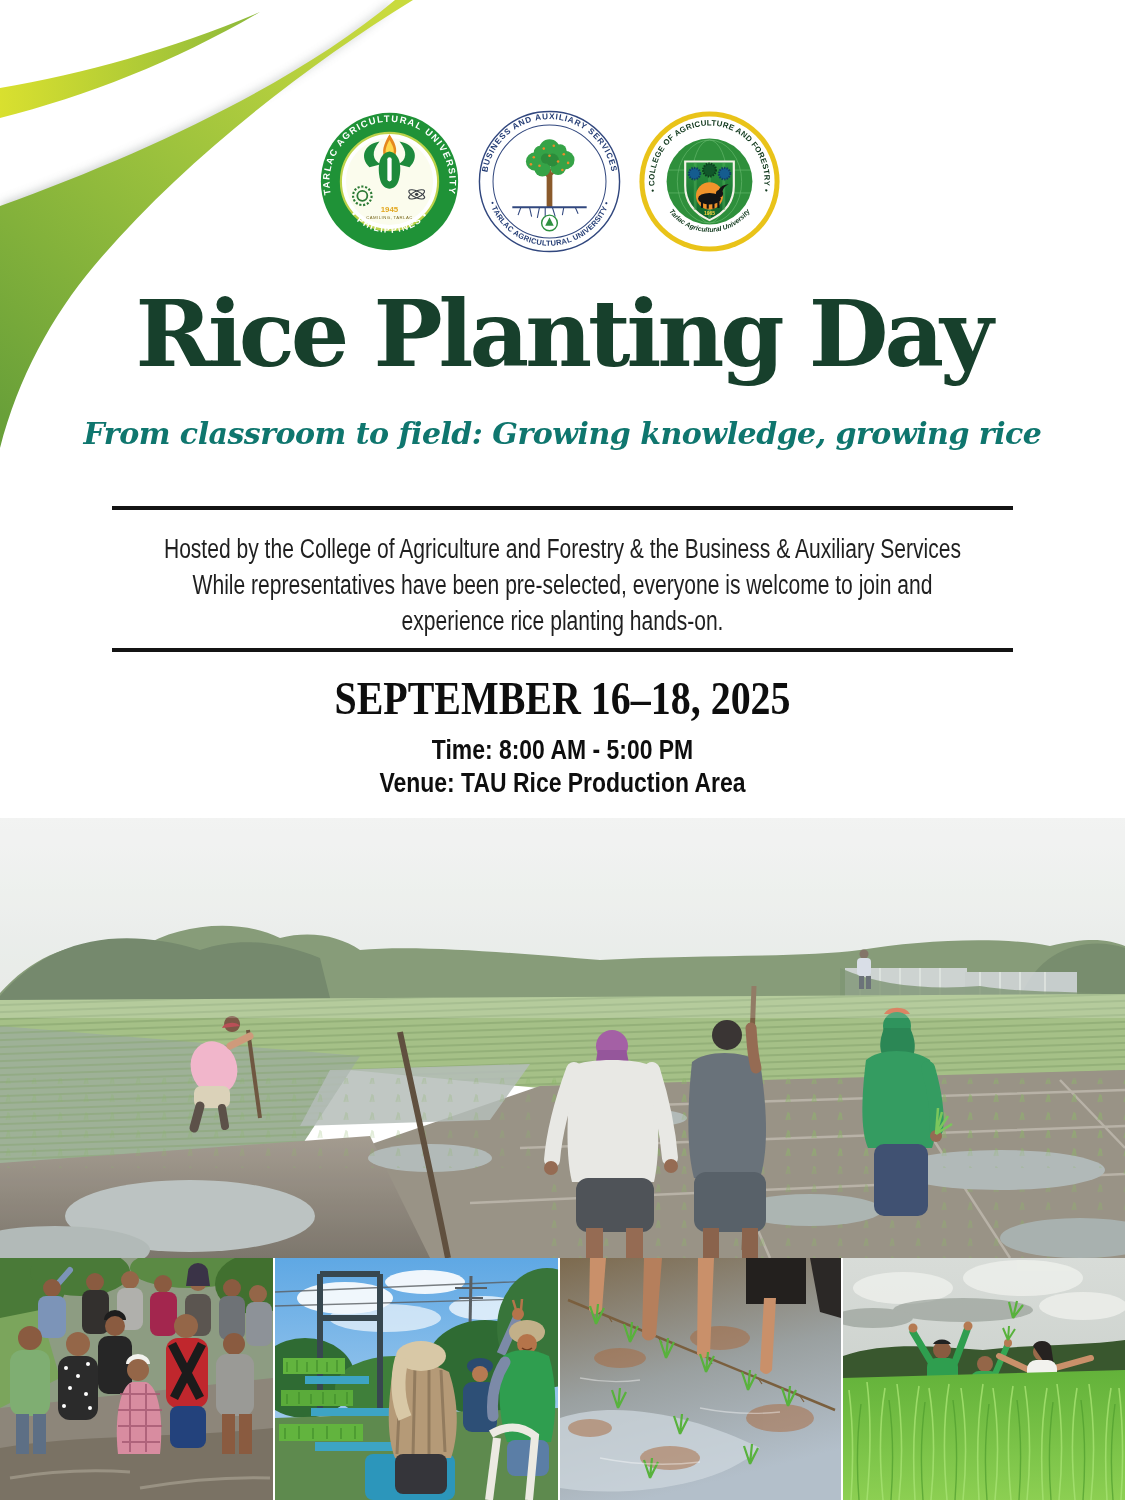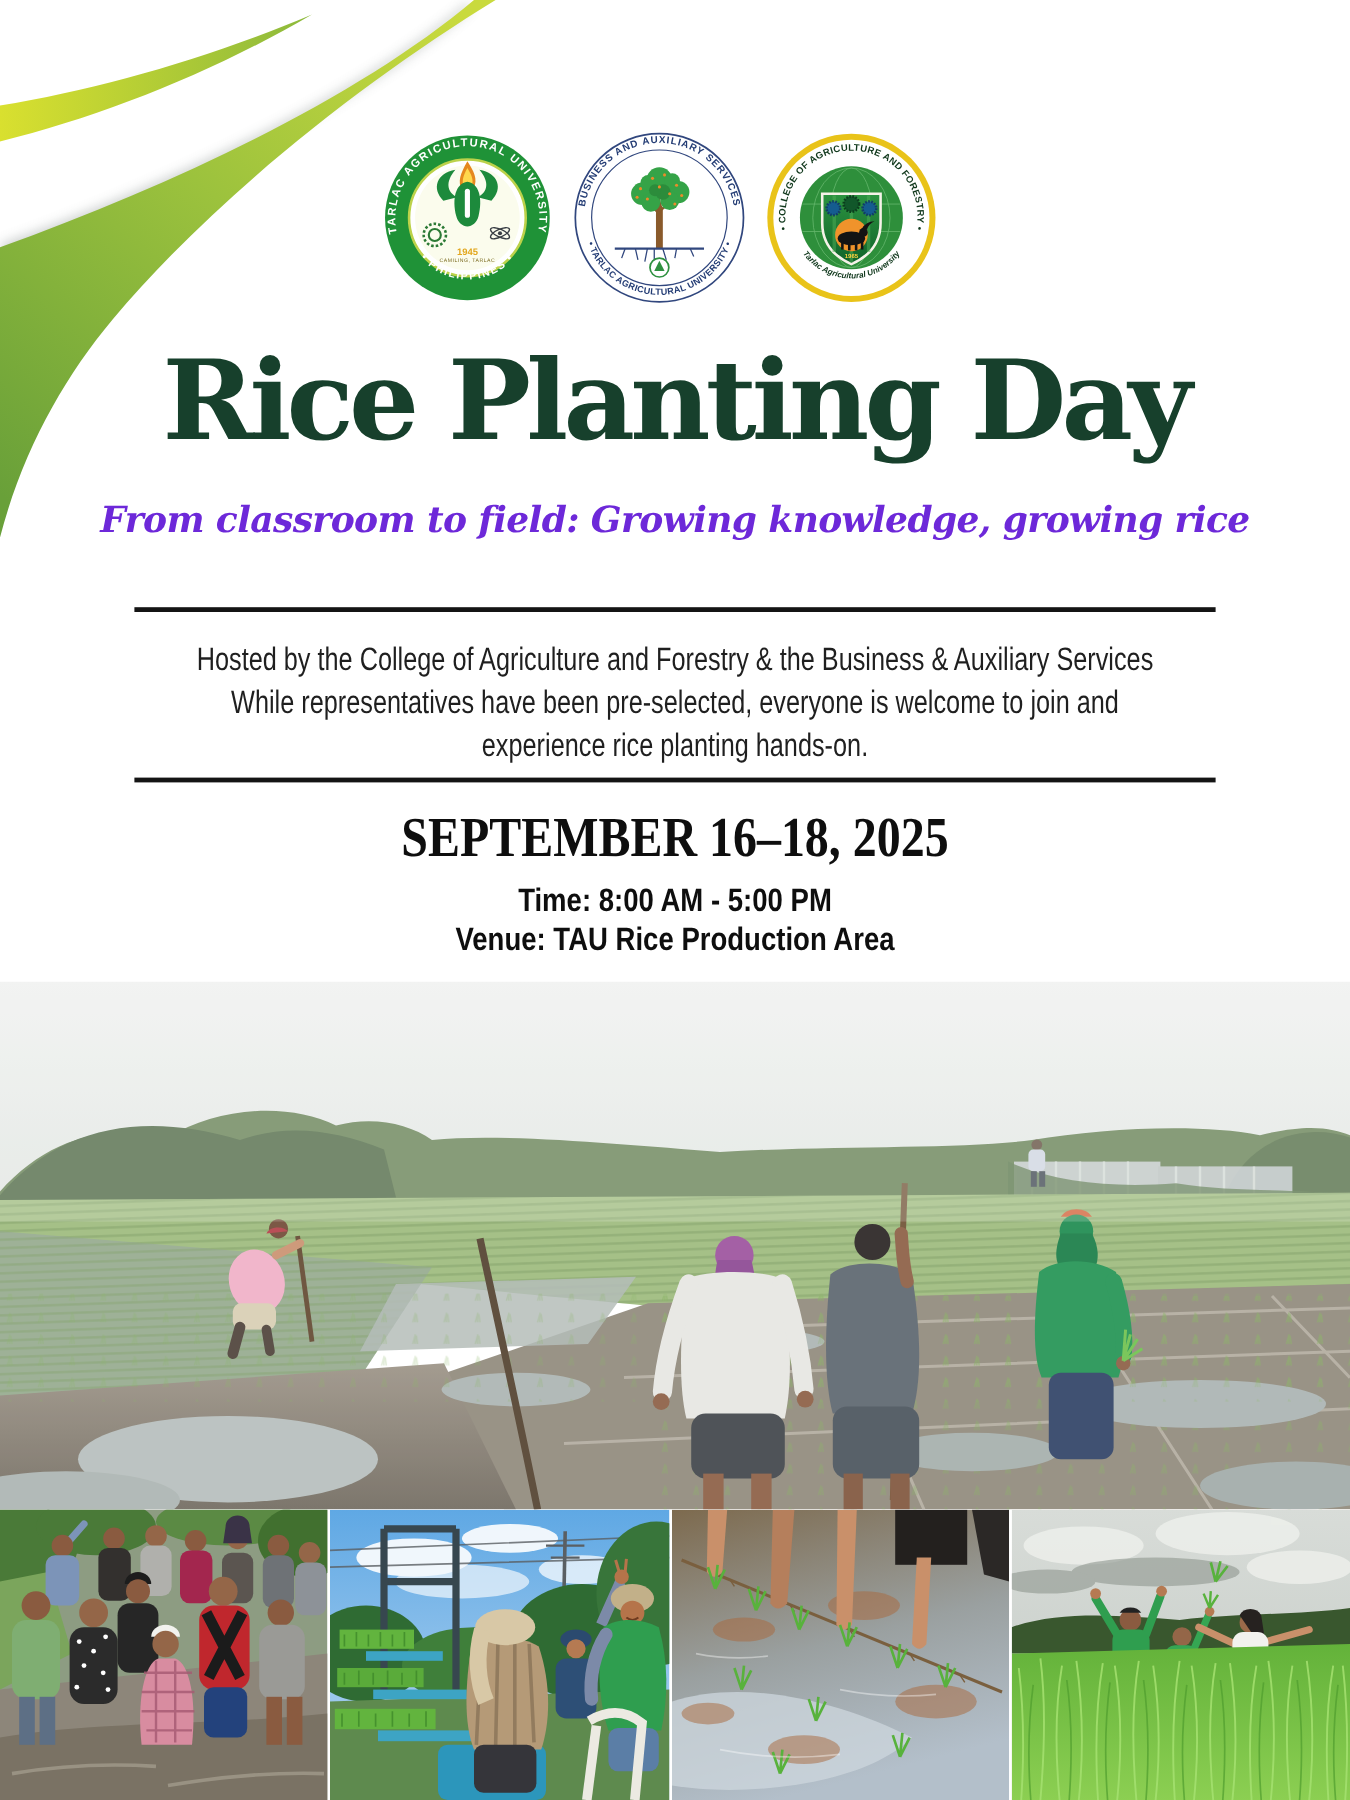--- a/index.html
+++ b/index.html
@@ -7,21 +7,21 @@
           font-family:"Liberation Sans",sans-serif;}
   .swoosh{position:absolute;top:0;left:0;}
   .logos{position:absolute;top:110px;left:0;width:100%;display:flex;justify-content:center;
          gap:17px;transform:translateX(-13px);}
   .seal{display:block;}
   .title{position:absolute;top:284px;left:0;width:100%;text-align:center;
          font-family:"DejaVu Serif",serif;font-weight:700;font-size:92px;line-height:1.1;
          letter-spacing:-4px;color:#17402c;}
   .subtitle{position:absolute;top:416px;left:0;width:100%;text-align:center;
             font-family:"DejaVu Serif",serif;font-style:italic;font-weight:700;
-            font-size:30px;letter-spacing:-0.5px;color:#6d28d9;}
+            font-size:30px;letter-spacing:-0.5px;color:#0f766e;}
   .divider{position:absolute;left:112px;width:901px;height:4px;background:#141414;}
   .divider.d1{top:506px;}
   .divider.d2{top:648px;}
   .hosted{position:absolute;top:531px;left:0;width:100%;text-align:center;color:#1f1f1f;
           font-size:27px;line-height:36px;font-weight:400;transform:scaleX(0.78);transform-origin:50% 50%;}
   .date{position:absolute;top:668px;left:0;width:100%;text-align:center;
         font-family:"Liberation Serif",serif;font-weight:700;font-size:47px;line-height:60px;
         color:#0e0e0e;transform:scaleX(0.85);transform-origin:50% 50%;}
   .timerow{position:absolute;top:734px;left:0;width:100%;text-align:center;font-weight:700;
            font-size:27px;line-height:33px;color:#0e0e0e;transform:scaleX(0.85);transform-origin:50% 50%;}

